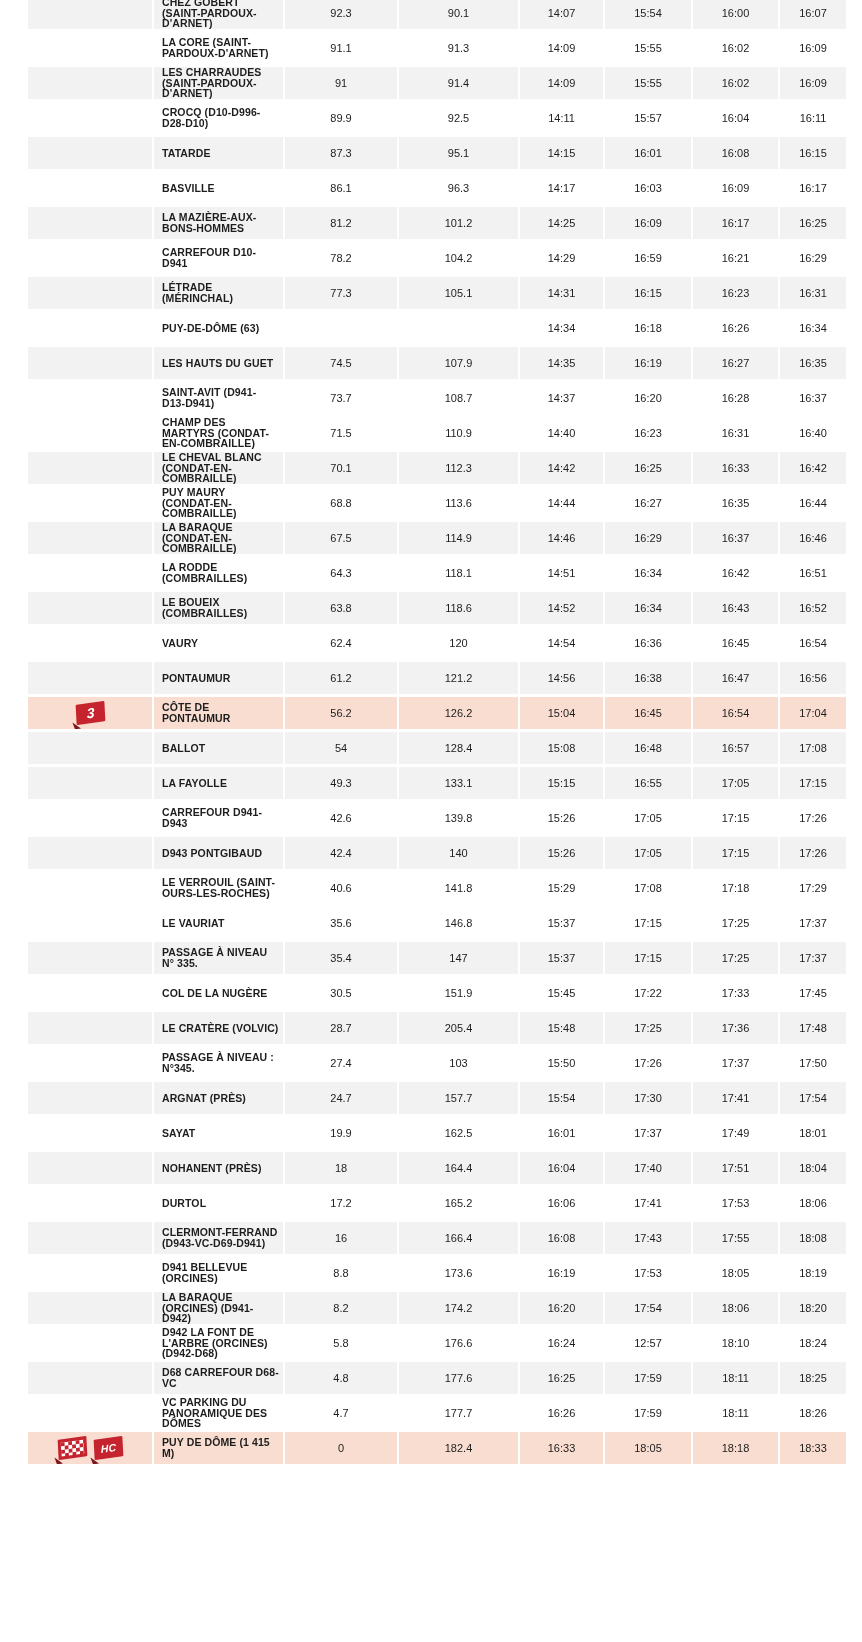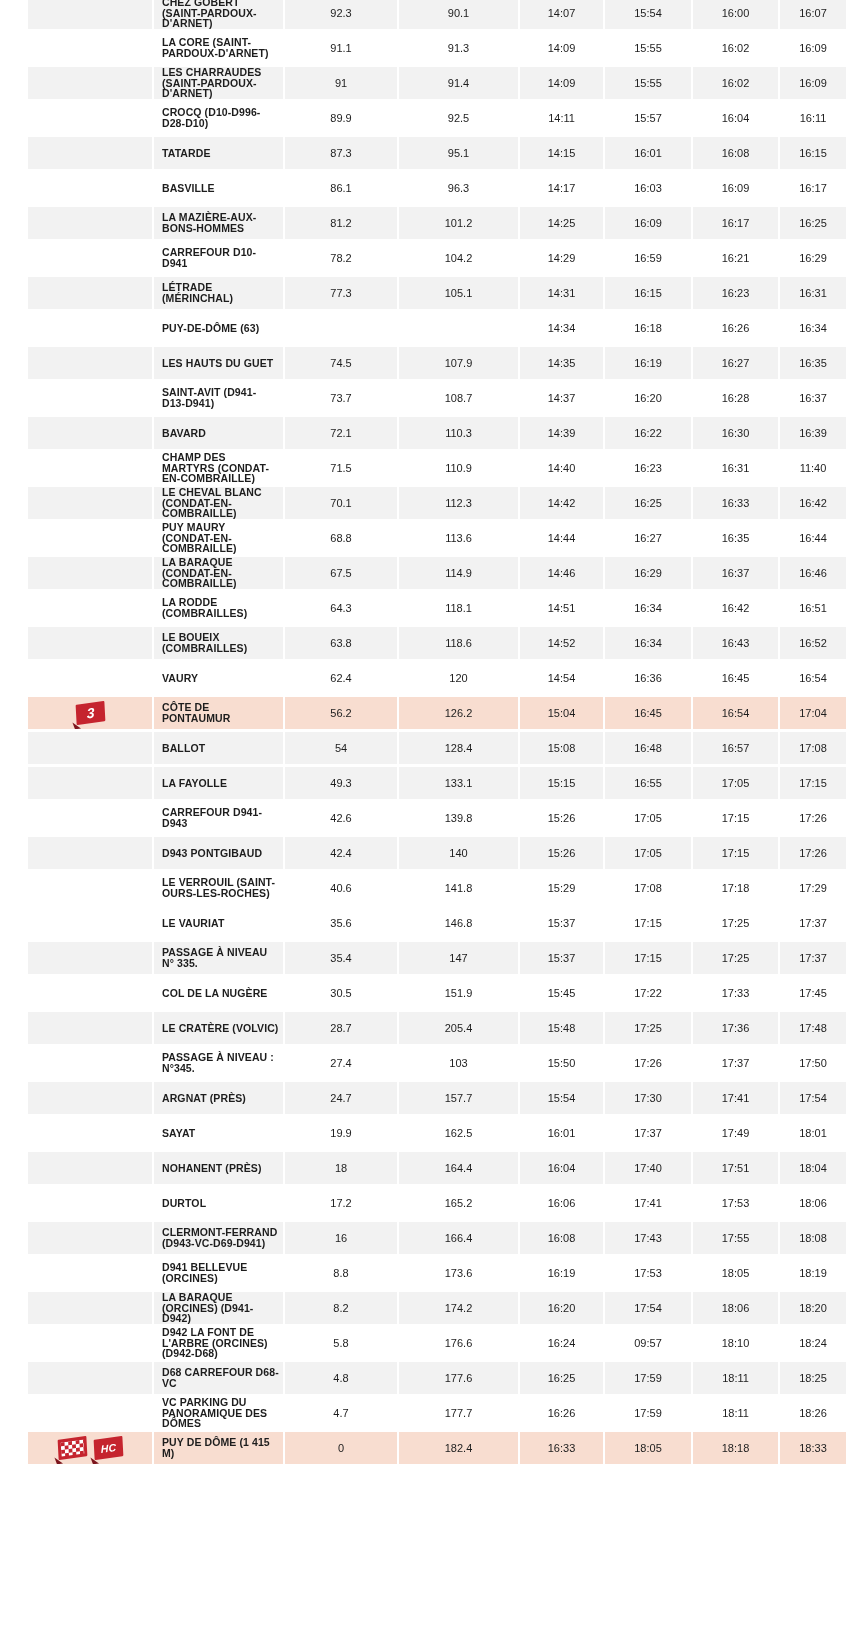--- a/index.html
+++ b/index.html
@@ -212,40 +212,30 @@
     <div class="cell-icons"></div>
     <div class="cell-name">SAINT-AVIT (D941-D13-D941)</div>
     <div class="cell-num">73.7</div>
     <div class="cell-num">108.7</div>
     <div class="cell-time">14:37</div>
     <div class="cell-time">16:20</div>
     <div class="cell-time">16:28</div>
     <div class="cell-time">16:37</div>
   </div>
 
-  <div class="t-row shade-gray">
-    <div class="cell-icons"></div>
-    <div class="cell-name">BAVARD</div>
-    <div class="cell-num">72.1</div>
-    <div class="cell-num">110.3</div>
-    <div class="cell-time">14:39</div>
-    <div class="cell-time">16:22</div>
-    <div class="cell-time">16:30</div>
-    <div class="cell-time">16:39</div>
-  </div>
 
   <div class="t-row shade-white">
     <div class="cell-icons"></div>
     <div class="cell-name">CHAMP DES MARTYRS (CONDAT-EN-COMBRAILLE)</div>
     <div class="cell-num">71.5</div>
     <div class="cell-num">110.9</div>
     <div class="cell-time">14:40</div>
     <div class="cell-time">16:23</div>
     <div class="cell-time">16:31</div>
-    <div class="cell-time">11:40</div>
+    <div class="cell-time">16:40</div>
   </div>
 
   <div class="t-row shade-gray">
     <div class="cell-icons"></div>
     <div class="cell-name">LE CHEVAL BLANC (CONDAT-EN-COMBRAILLE)</div>
     <div class="cell-num">70.1</div>
     <div class="cell-num">112.3</div>
     <div class="cell-time">14:42</div>
     <div class="cell-time">16:25</div>
     <div class="cell-time">16:33</div>
@@ -300,20 +290,30 @@
     <div class="cell-icons"></div>
     <div class="cell-name">VAURY</div>
     <div class="cell-num">62.4</div>
     <div class="cell-num">120</div>
     <div class="cell-time">14:54</div>
     <div class="cell-time">16:36</div>
     <div class="cell-time">16:45</div>
     <div class="cell-time">16:54</div>
   </div>
 
+  <div class="t-row shade-gray">
+    <div class="cell-icons"></div>
+    <div class="cell-name">PONTAUMUR</div>
+    <div class="cell-num">61.2</div>
+    <div class="cell-num">121.2</div>
+    <div class="cell-time">14:56</div>
+    <div class="cell-time">16:38</div>
+    <div class="cell-time">16:47</div>
+    <div class="cell-time">16:56</div>
+  </div>
 
   <div class="t-row shade-peach">
     <div class="cell-icons">
         <span class="flag flag-cat3">3</span>
       </div>
     <div class="cell-name">CÔTE DE PONTAUMUR</div>
     <div class="cell-num">56.2</div>
     <div class="cell-num">126.2</div>
     <div class="cell-time">15:04</div>
     <div class="cell-time">16:45</div>
@@ -511,21 +511,21 @@
     <div class="cell-time">18:06</div>
     <div class="cell-time">18:20</div>
   </div>
 
   <div class="t-row shade-white">
     <div class="cell-icons"></div>
     <div class="cell-name">D942 LA FONT DE L'ARBRE (ORCINES) (D942-D68)</div>
     <div class="cell-num">5.8</div>
     <div class="cell-num">176.6</div>
     <div class="cell-time">16:24</div>
-    <div class="cell-time">09:57</div>
+    <div class="cell-time">12:57</div>
     <div class="cell-time">18:10</div>
     <div class="cell-time">18:24</div>
   </div>
 
   <div class="t-row shade-gray">
     <div class="cell-icons"></div>
     <div class="cell-name">D68 CARREFOUR D68-VC</div>
     <div class="cell-num">4.8</div>
     <div class="cell-num">177.6</div>
     <div class="cell-time">16:25</div>

